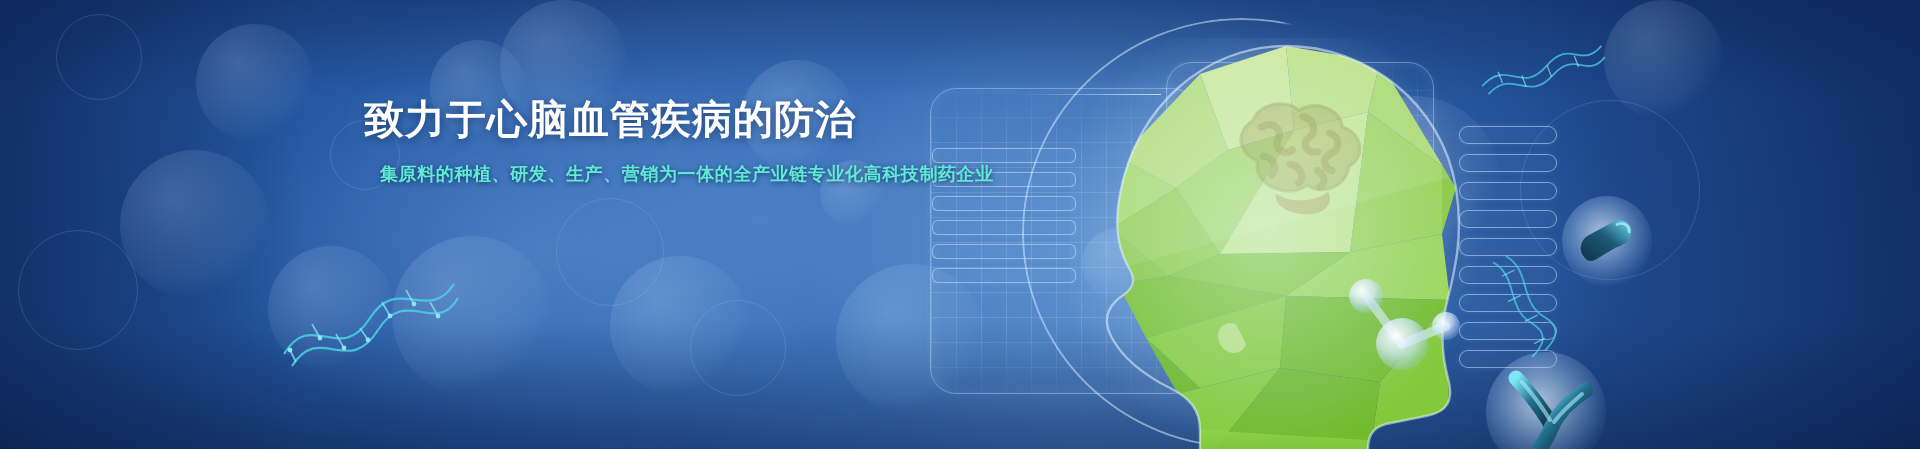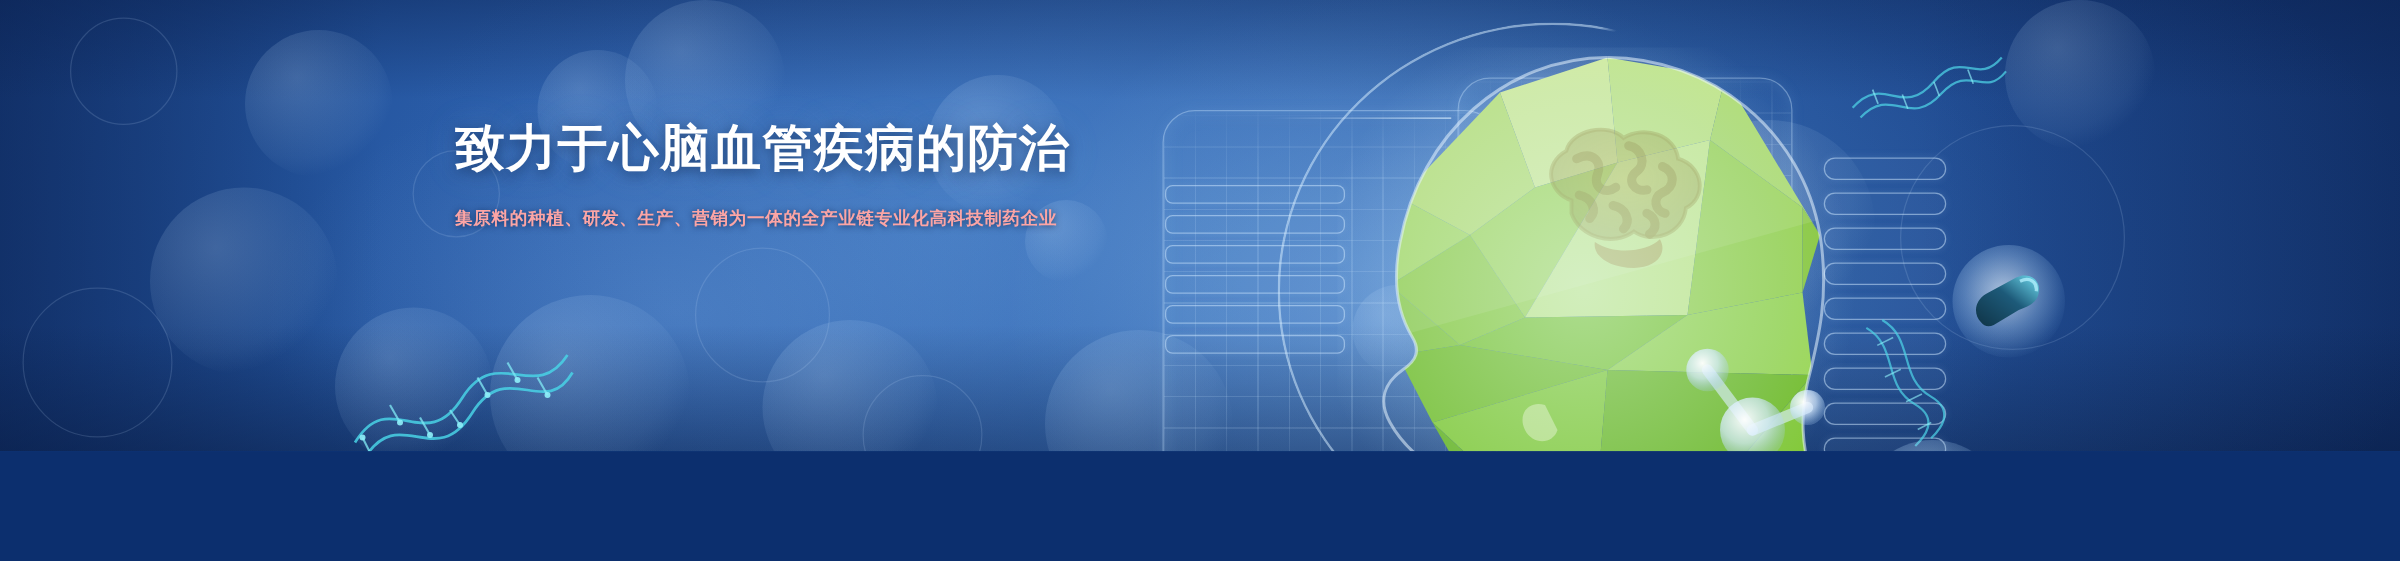--- a/index.html
+++ b/index.html
@@ -1,19 +1,19 @@
 <!DOCTYPE html>
 <html><head>
 <meta charset="utf-8">
 <title>Hero Banner</title>
 <style>
   html,body{margin:0;padding:0;background:#0c2f6e;}
   *{box-sizing:border-box;}
   .stage{
-    position:relative;width:1920px;height:361px;overflow:hidden;
+    position:relative;width:1920px;height:449px;overflow:hidden;
     font-family:"Liberation Sans","DejaVu Sans",sans-serif;
     background:#1b4f9c;
   }
   
   .bg-base{position:absolute;inset:0;
     background:
       radial-gradient(860px 520px at 40% 48%, #3f74bd 0%, #2f62ae 38%, #24559f 62%, #1a4389 100%),
       linear-gradient(100deg,#173b7e 0%,#21529b 26%,#2a5da8 50%,#1e4a91 74%,#14356f 100%);
   }
   .bg-vig{position:absolute;inset:0;
@@ -39,23 +39,24 @@
     letter-spacing:1px;white-space:nowrap;
     text-shadow:0 2px 10px rgba(6,24,60,.55), 0 0 26px rgba(120,175,235,.30);
   }
   .h1 .em{color:#ffffff;}
   .h2{
     margin-top:7px;font-size:33px;line-height:40px;font-weight:normal;
     color:#a6d96c;letter-spacing:2px;white-space:nowrap;
     text-shadow:0 2px 10px rgba(8,30,70,.50), 0 0 20px rgba(150,215,100,.28);
   }
   .tag{
-    margin-top:23px;font-size:14px;line-height:18px;color:#fca5a5;
+    margin-top:23px;font-size:18px;line-height:18px;color:#5eead4;
     font-weight:bold;letter-spacing:.6px;white-space:nowrap;
     text-shadow:0 1px 5px rgba(8,30,70,.70);
+    margin-left:16px;
   }
 
   
   .hud{position:absolute;}
   .hud .frame{
     position:absolute;inset:0;border:1px solid rgba(198,226,252,.42);
     border-radius:26px;
     box-shadow:0 0 16px rgba(150,200,245,.16) inset, 0 0 10px rgba(150,200,245,.10);
   }
   .hud .grid{

